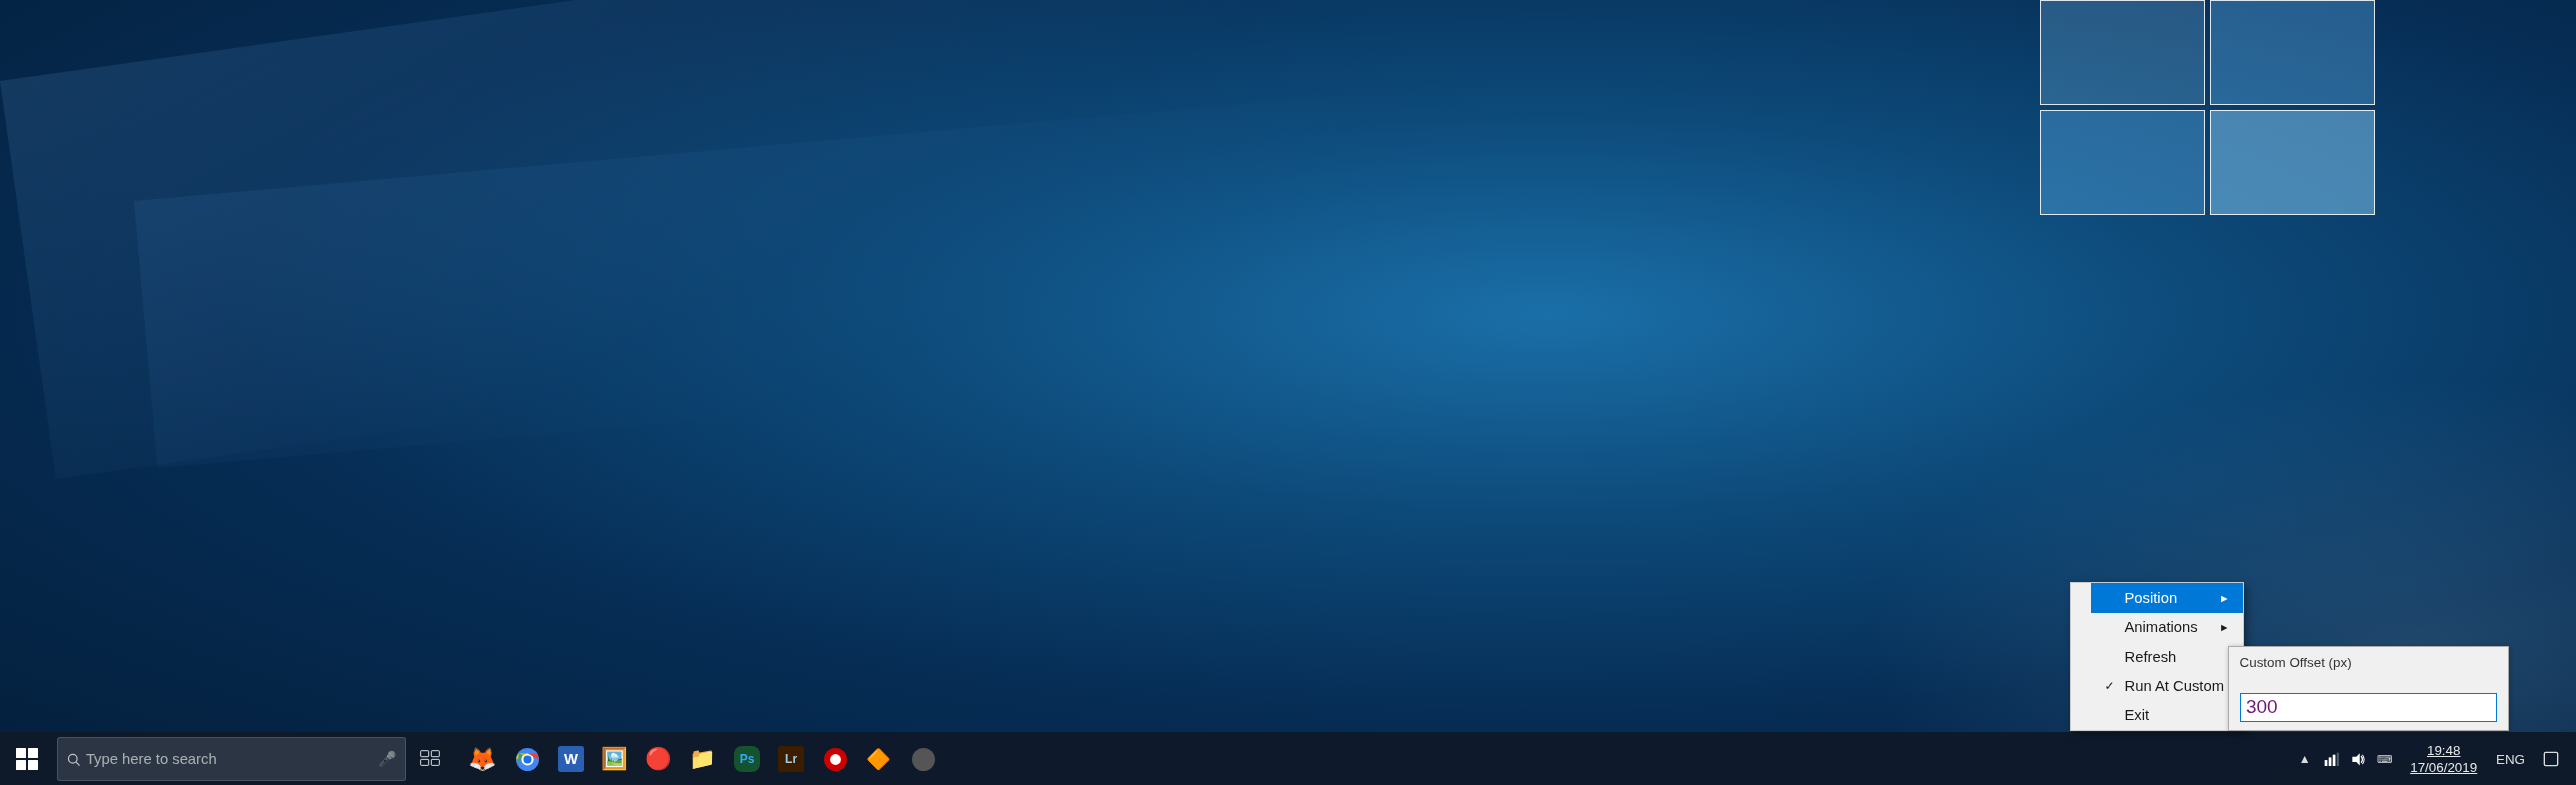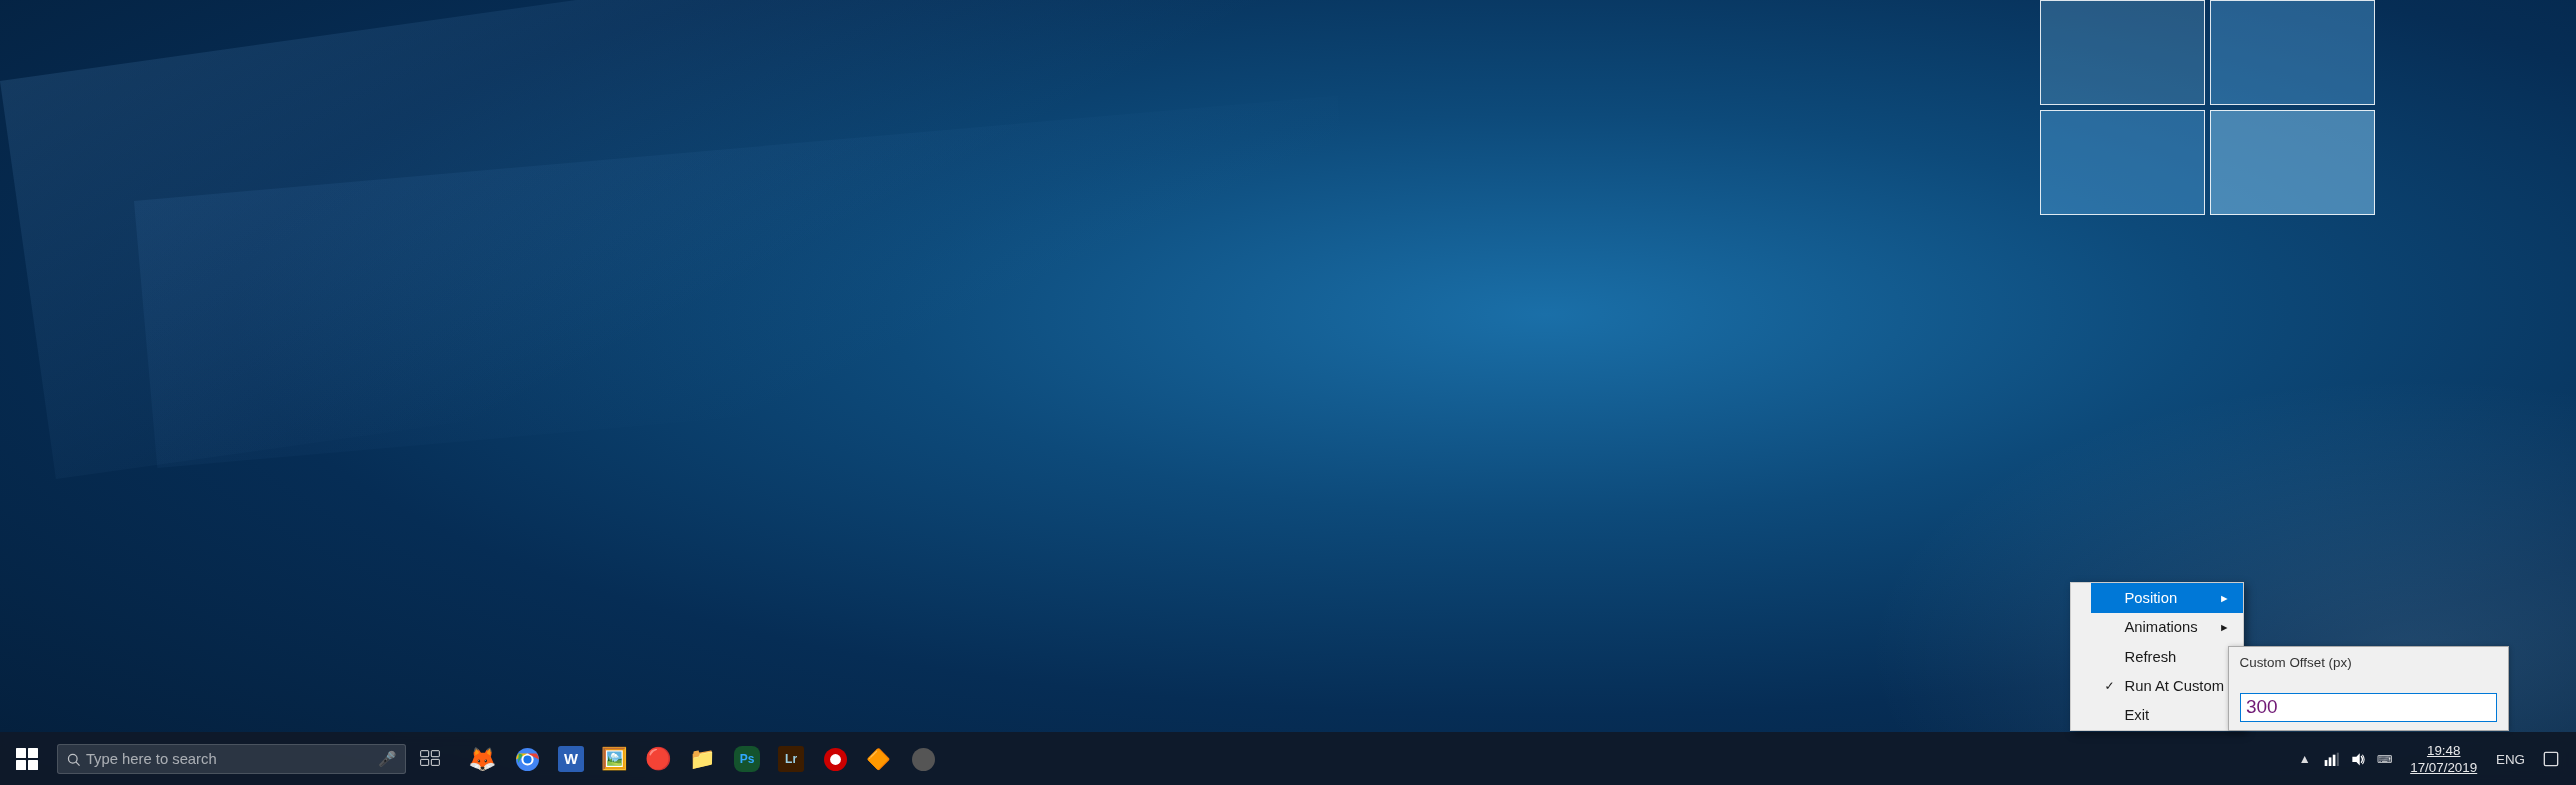--- a/index.html
+++ b/index.html
@@ -114,21 +114,21 @@
       height: 24px;
     }
 
     
     .search-bar {
       display: flex;
       align-items: center;
       background: rgba(255,255,255,0.12);
       border: 0.7px solid rgba(255,255,255,0.15);
       border-radius: 2.7px;
-      height: 30px;
+      height: 44px;
       width: 349px;
       margin-left: 2.7px;
       padding: 0 8px;
       flex-shrink: 0;
     }
 
     .search-bar input {
       background: transparent;
       border: none;
       outline: none;
@@ -476,21 +476,21 @@
             <polygon points="2,7 8,7 13,2 13,20 8,15 2,15"></polygon>
             <path d="M15,6 Q19,11 15,16" stroke="white" stroke-width="2" fill="none"></path>
             <path d="M17,4 Q22,11 17,18" stroke="white" stroke-width="1.5" fill="none"></path>
           </svg>
         </div>
         <div class="tray-icon" style="font-size:10.7px;">⌨</div>
       </div>
 
       <div class="clock-area">
         <span>19:48</span>
-        <span>17/07/2019</span>
+        <span>17/06/2019</span>
       </div>
 
       <div style="color:rgba(255,255,255,0.85);font-size:13.4px;cursor:pointer;padding:0 5.4px;">ENG</div>
 
       <div class="notification-btn">
         <svg width="16" height="16" viewBox="0 0 24 24" fill="none" stroke="rgba(255,255,255,0.85)" stroke-width="2">
           <rect x="2" y="2" width="20" height="20" rx="2"></rect>
         </svg>
       </div>
     </div>

